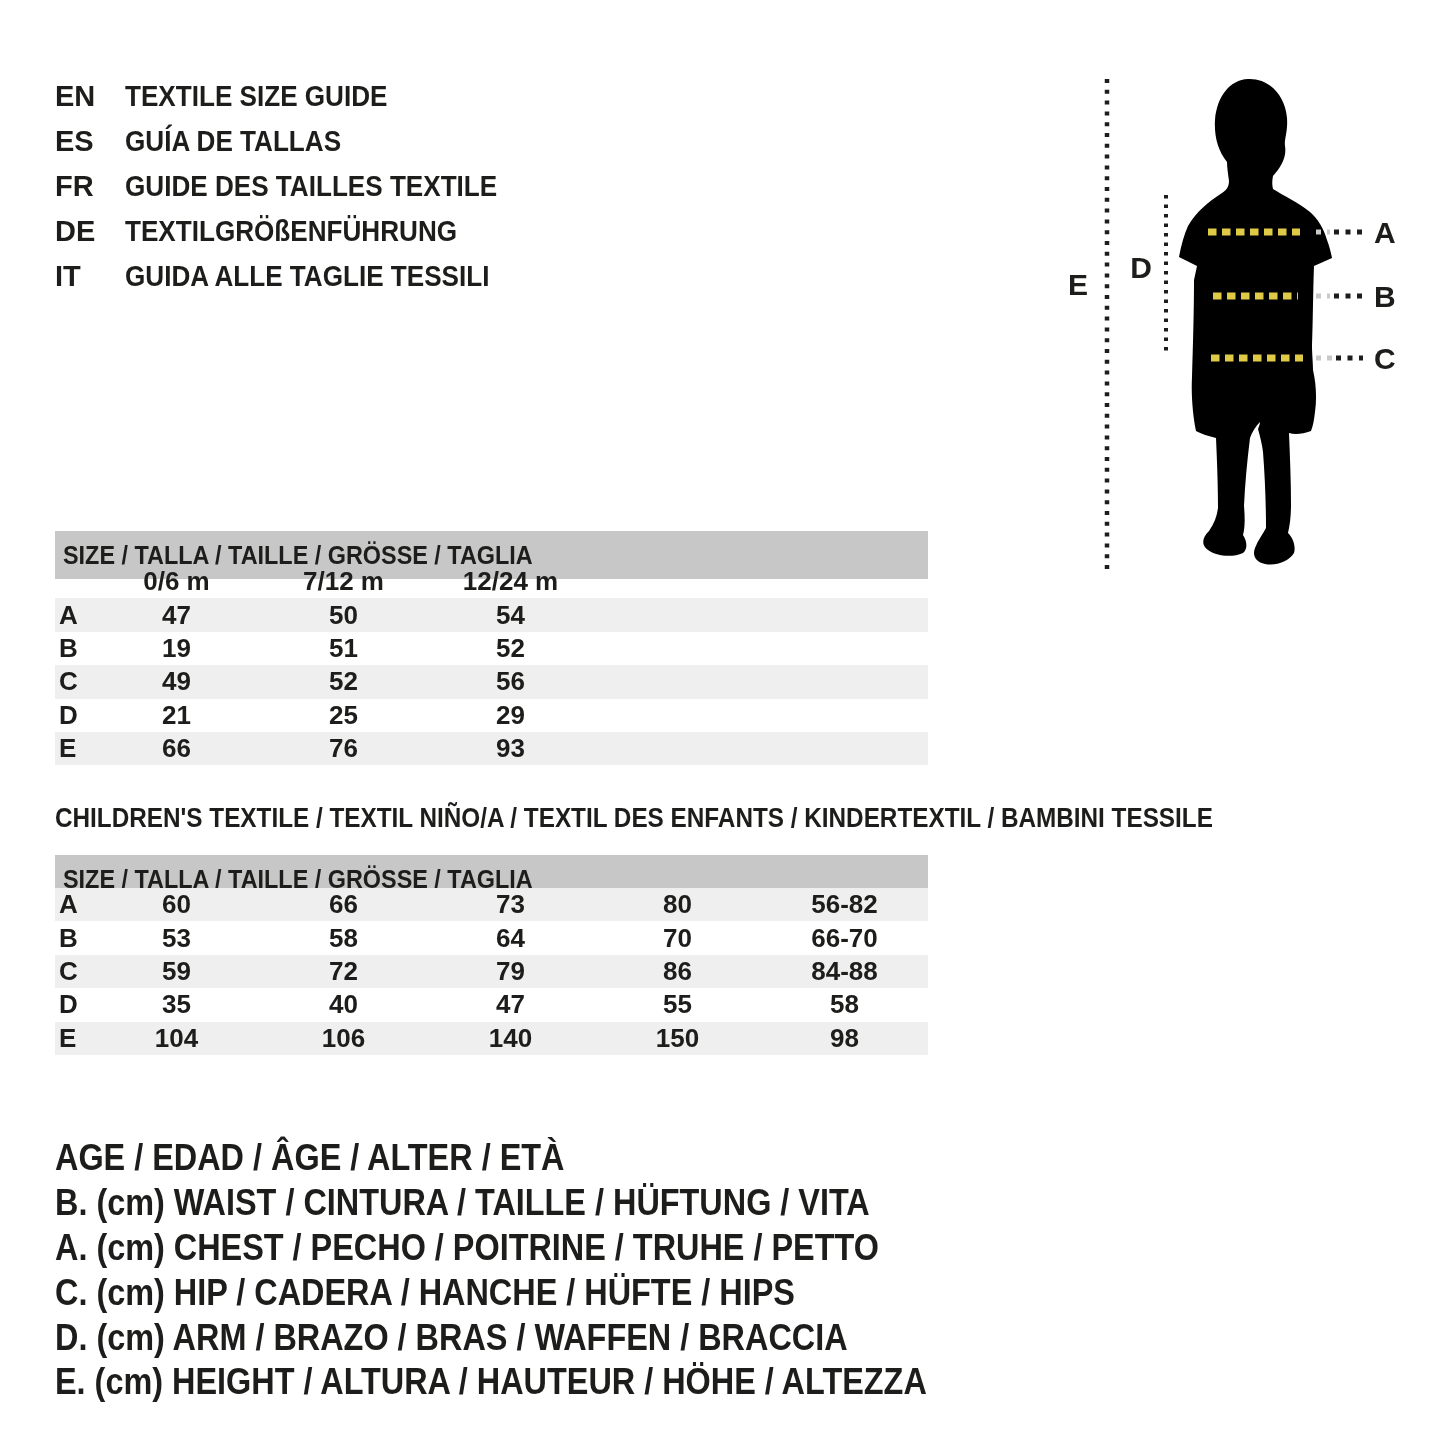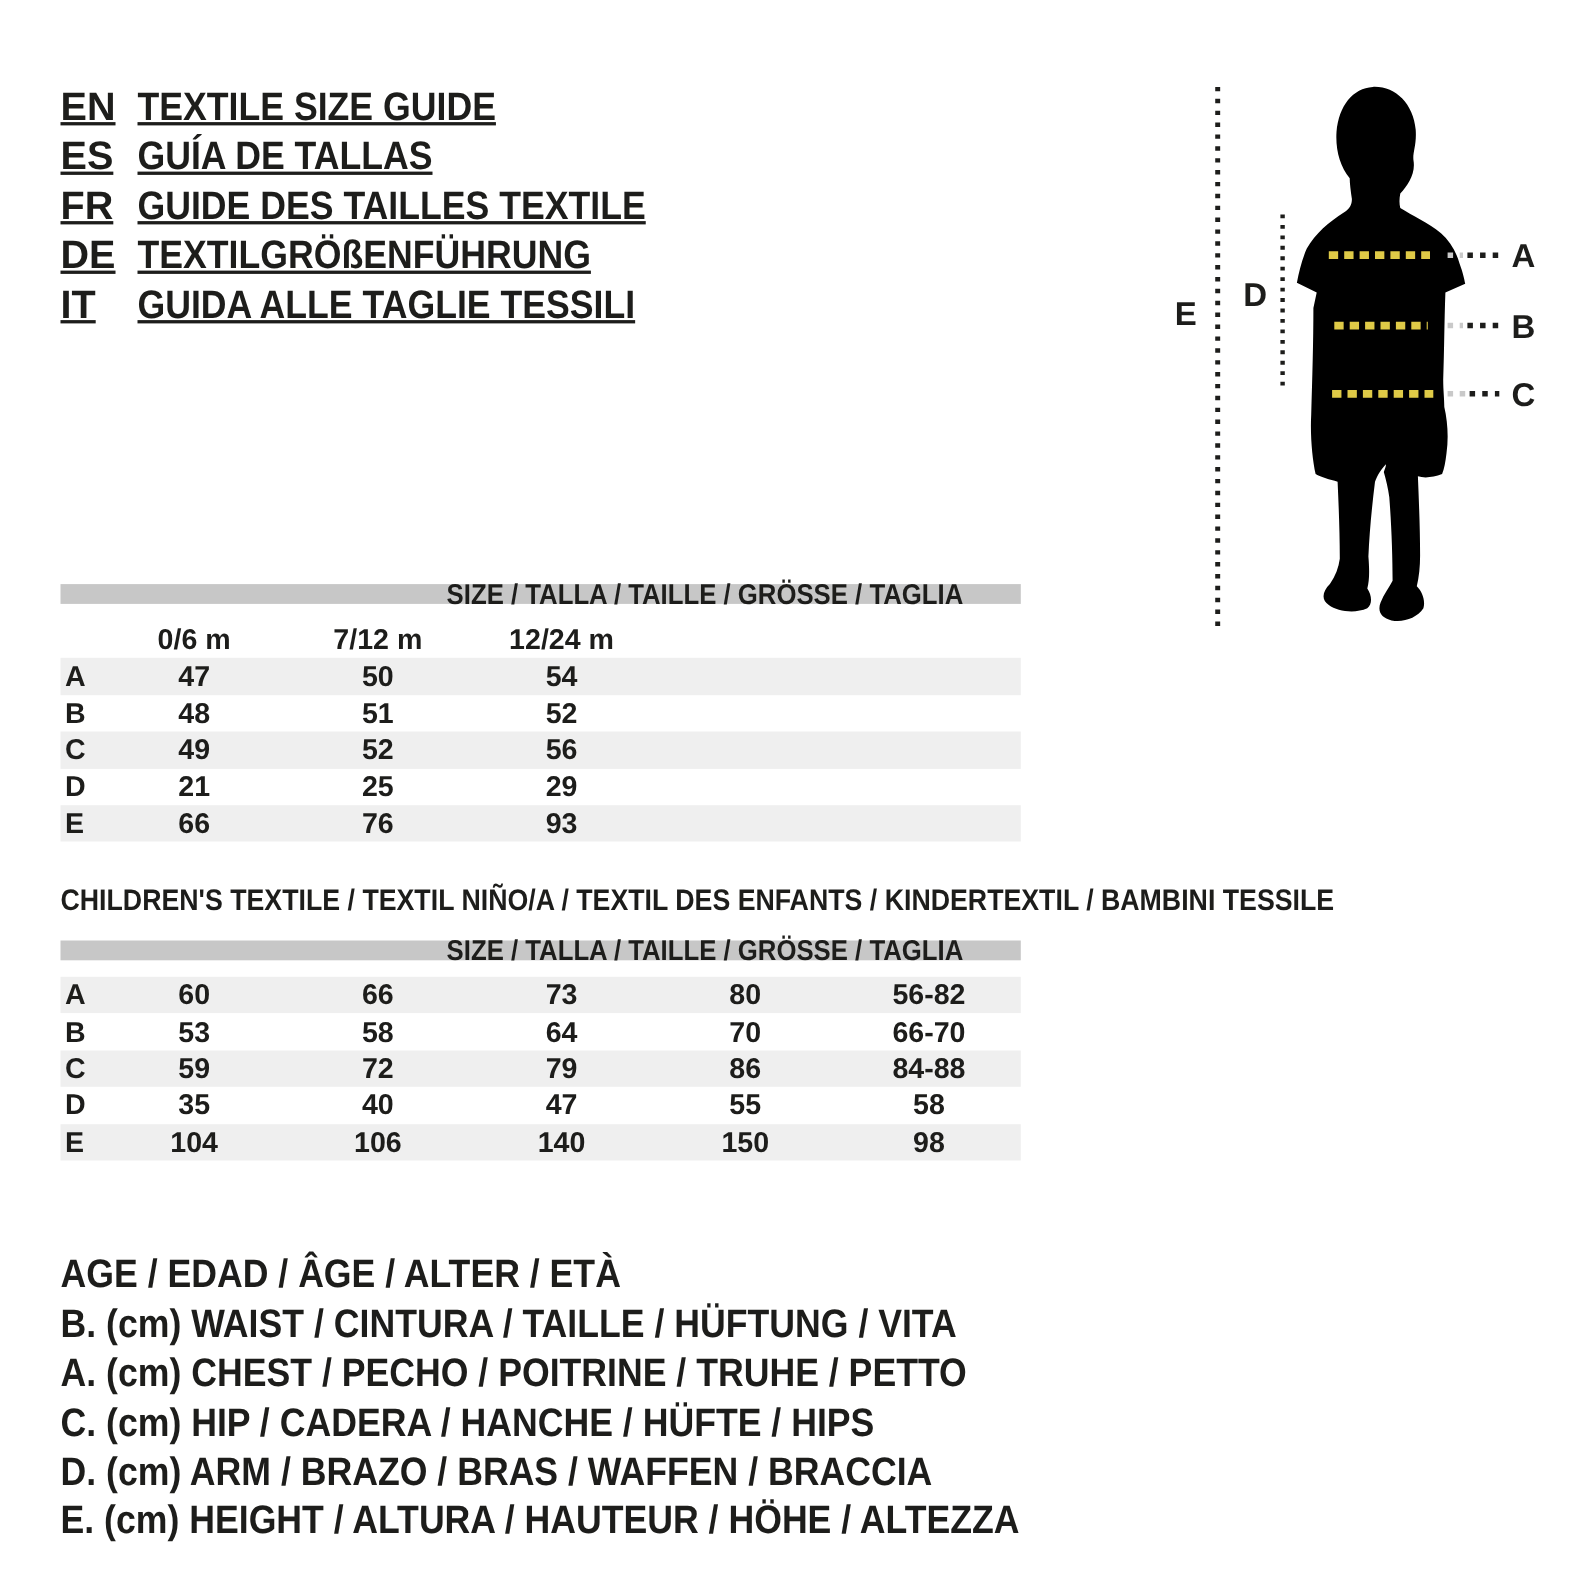--- a/index.html
+++ b/index.html
@@ -5,34 +5,34 @@
   html,body{margin:0;padding:0;background:#ffffff;}
   .page{
     position:relative;width:1445px;height:1445px;background:#ffffff;
     font-family:"Liberation Sans",sans-serif;font-weight:bold;color:#1d1d1b;
     overflow:hidden;
   }
   .cond{display:inline-block;transform:scaleX(.9);transform-origin:0 50%;white-space:nowrap;}
 
   
   .lang-header{position:absolute;left:55px;top:74px;}
-  .lang-row{display:flex;height:45px;align-items:center;font-size:36px;text-decoration:underline;}
+  .lang-row{display:flex;height:45px;align-items:center;font-size:29px;}
   .lang-code{width:70px;}
 
   
   .figure-svg{position:absolute;left:1040px;top:60px;}
 
   
   .heading{position:absolute;left:55px;font-size:27px;}
   #babies-heading{top:479px;}
   #children-heading{top:803px;}
 
   
-  .size-bar{position:absolute;left:55px;width:873px;height:18px;background:#c7c7c7;
-    font-size:26px;display:flex;align-items:center;padding-left:8px;box-sizing:border-box;justify-content:flex-end;}
+  .size-bar{position:absolute;left:55px;width:873px;height:48px;background:#c7c7c7;
+    font-size:26px;display:flex;align-items:center;padding-left:8px;box-sizing:border-box;}
   #babies-bar{top:531px;}
   #children-bar{top:855px;}
 
   
   .sizetable{position:absolute;left:55px;width:873px;}
   #babies-table{top:565px;}
   #children-table{top:888px;}
   .trow{display:flex;height:33.4px;align-items:center;font-size:26px;}
   .trow.striped{background:#efefef;}
   .tlabel{width:38px;padding-left:4px;box-sizing:border-box;}
@@ -122,21 +122,21 @@
       <span class="tcell">12/24 m</span>
     </div>
     <div class="trow striped">
       <span class="tlabel">A</span>
       <span class="tcell">47</span>
       <span class="tcell">50</span>
       <span class="tcell">54</span>
     </div>
     <div class="trow">
       <span class="tlabel">B</span>
-      <span class="tcell">48</span>
+      <span class="tcell">19</span>
       <span class="tcell">51</span>
       <span class="tcell">52</span>
     </div>
     <div class="trow striped">
       <span class="tlabel">C</span>
       <span class="tcell">49</span>
       <span class="tcell">52</span>
       <span class="tcell">56</span>
     </div>
     <div class="trow">

